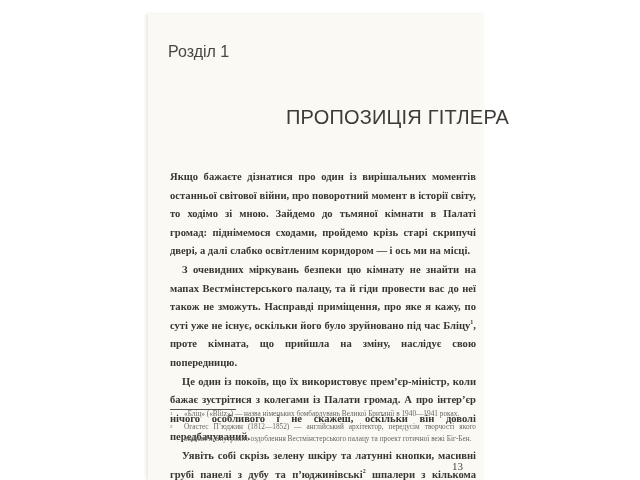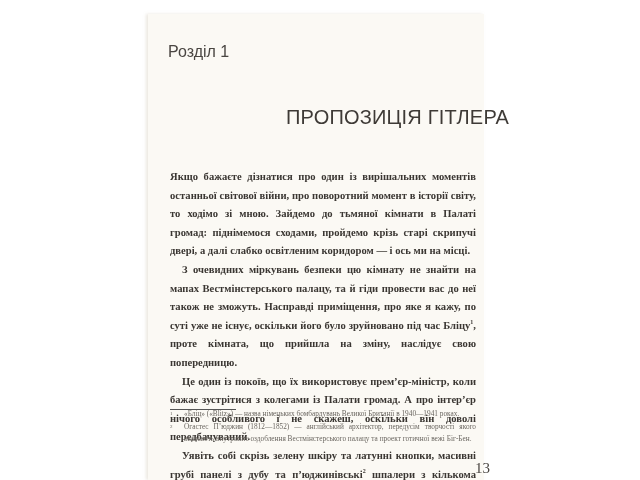--- a/index.html
+++ b/index.html
@@ -36,21 +36,21 @@
     .rule {
       position:absolute; left:170px; top:409px; width:66px; height:1px; background:#555;
     }
     .footnotes {
       position:absolute; left:170px; top:408px; width:306px;
       font-size:7.3px; line-height:12.5px; color:#6a6660; text-align:justify;
     }
     .fn { display:flex; }
     .fn-num { width:14px; flex:0 0 14px; font-size:5px; }
     .page-number {
-      position:absolute; left:475px; top:460px; font-size:15px; color:#4a4642;
+      position:absolute; left:452px; top:460px; font-size:11px; color:#4a4642;
     }
   </style>
 </head>
 <body>
 
 <div class="page"></div>
 
 <div class="chapter">Розділ 1</div>
 <div class="title">ПРОПОЗИЦІЯ ГІТЛЕРА</div>
 

